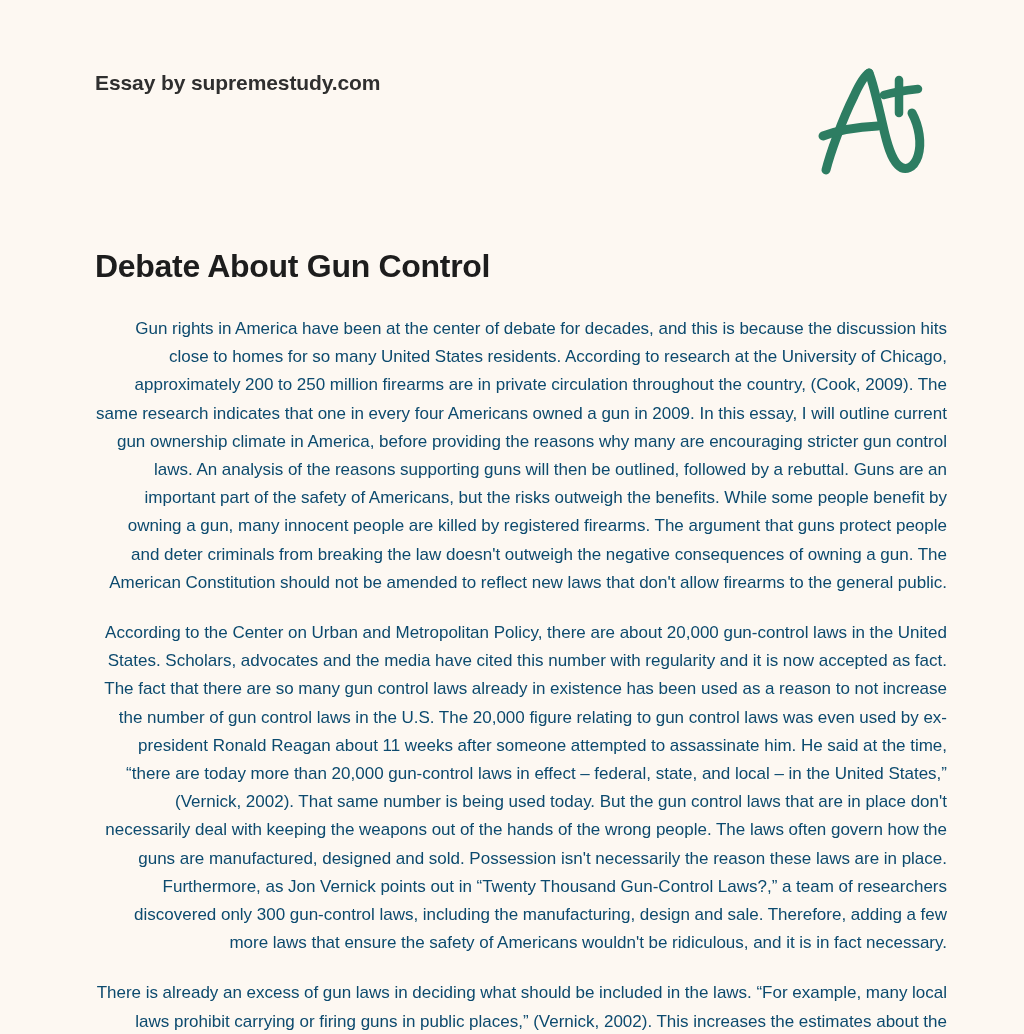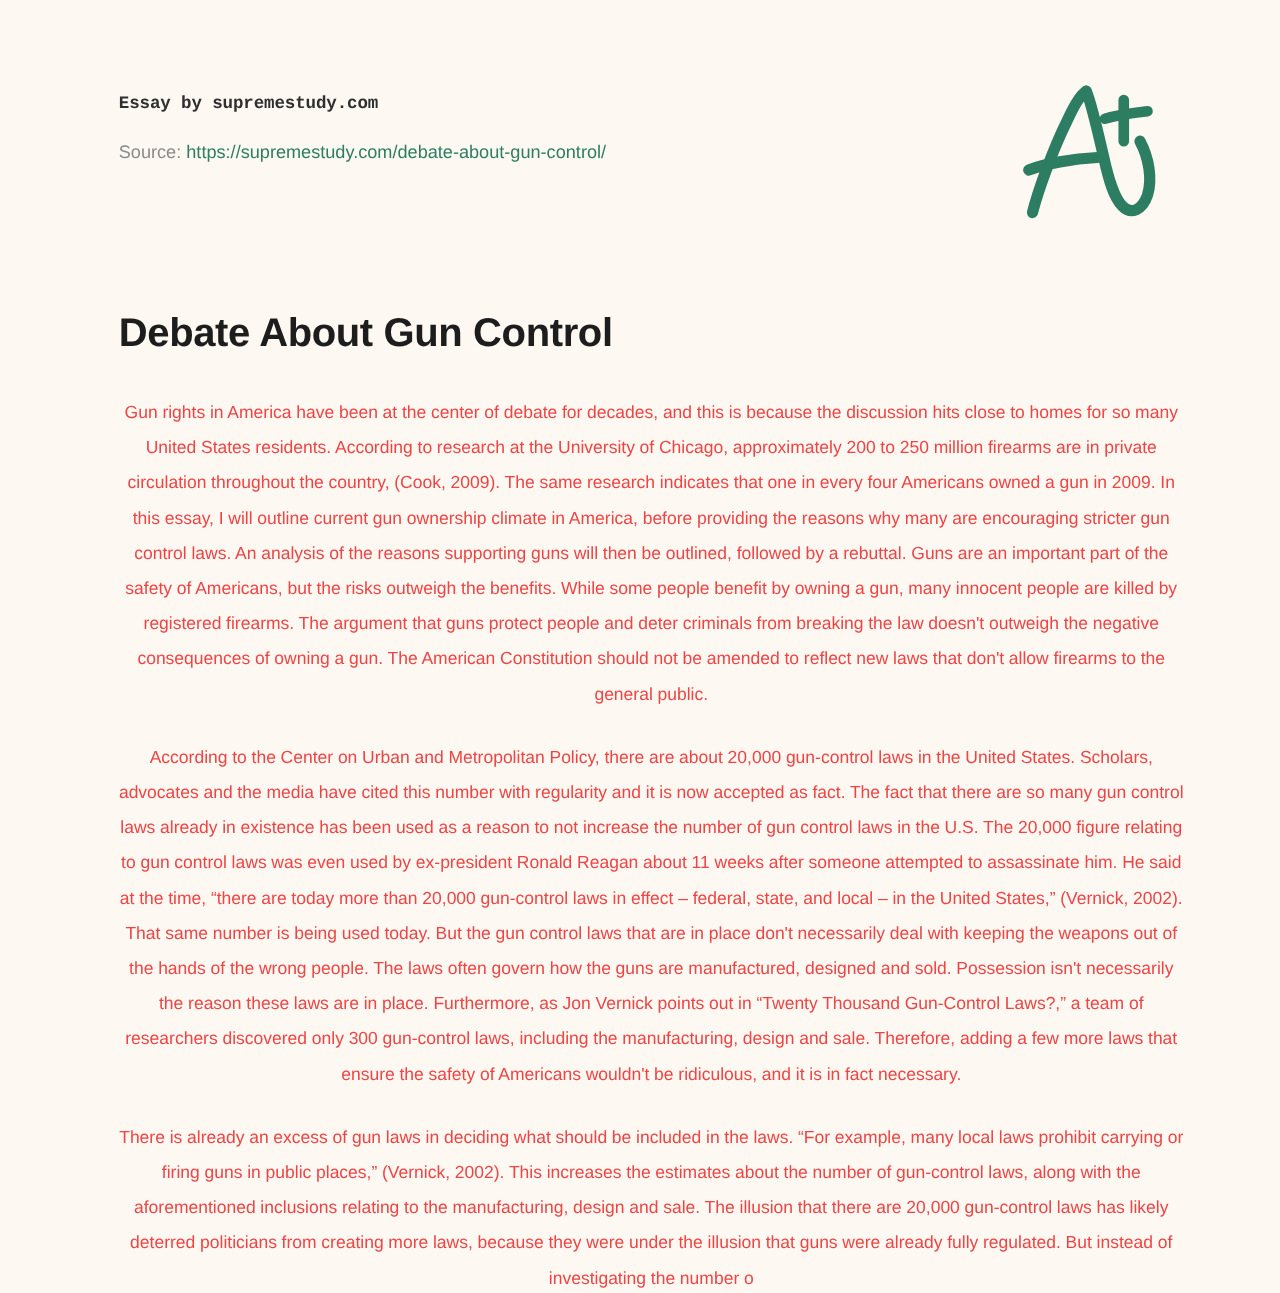--- a/index.html
+++ b/index.html
@@ -33,28 +33,27 @@
   }
 
   .header-text-block {
     position: absolute;
     left: 95px;
     top: 68px;
     width: 700px;
   }
 
   .essay-by {
-    font-size: 14px;
+    font-size: 21px;
     font-weight: bold;
     color: #2f2f2f;
     letter-spacing: -0.1px;
     line-height: 30px;
     margin: 0;
     white-space: nowrap;
-    font-family: Liberation Mono, monospace;
   }
 
   .source-line {
     margin-top: 14px;
     font-size: 14.5px;
     line-height: 20px;
     color: #8a8a8a;
     white-space: nowrap;
   }
 
@@ -93,25 +92,25 @@
   .article-title {
     font-size: 32px;
     font-weight: bold;
     color: #1d1d1d;
     letter-spacing: -0.3px;
     line-height: 36px;
     margin: 0 0 31px 0;
   }
 
   .article-body p {
-    font-size: 14px;
+    font-size: 17px;
     line-height: 28.2px;
-    color: #ef4444;
+    color: #0c4a6e;
     margin: 0 0 22px 0;
-    text-align: center;
+    text-align: right;
     word-spacing: -0.1px;
   }
 
   .article-body p:last-child {
     margin-bottom: 0;
   }
 
   
   .clipped {
     position: relative;
@@ -120,24 +119,20 @@
 </head>
 <body>
 
 <div class="page">
 
   <div class="doc-header">
 
     <div class="header-text-block">
       <div class="essay-by">Essay by supremestudy.com</div>
 
-      <div class="source-line">
-        <span class="source-label">Source:</span>
-        <span class="source-url">https://supremestudy.com/debate-about-gun-control/</span>
-      </div>
     </div>
 
     <div class="logo-wrap">
       <svg viewBox="0 0 128 124" xmlns="http://www.w3.org/2000/svg">
         <g fill="none" stroke="#2d7d62" stroke-linecap="round" stroke-linejoin="round">
 
           <path d="M20 112 C24 96, 36 62, 48 38 C53 27, 58 18, 63 15" stroke-width="9"></path>
 
           <path d="M63 15 C67 24, 72 46, 77 68 C81 86, 85 100, 92 107
                    C99 114, 108 110, 112 98 C116 85, 113 68, 106 55" stroke-width="9"></path>

